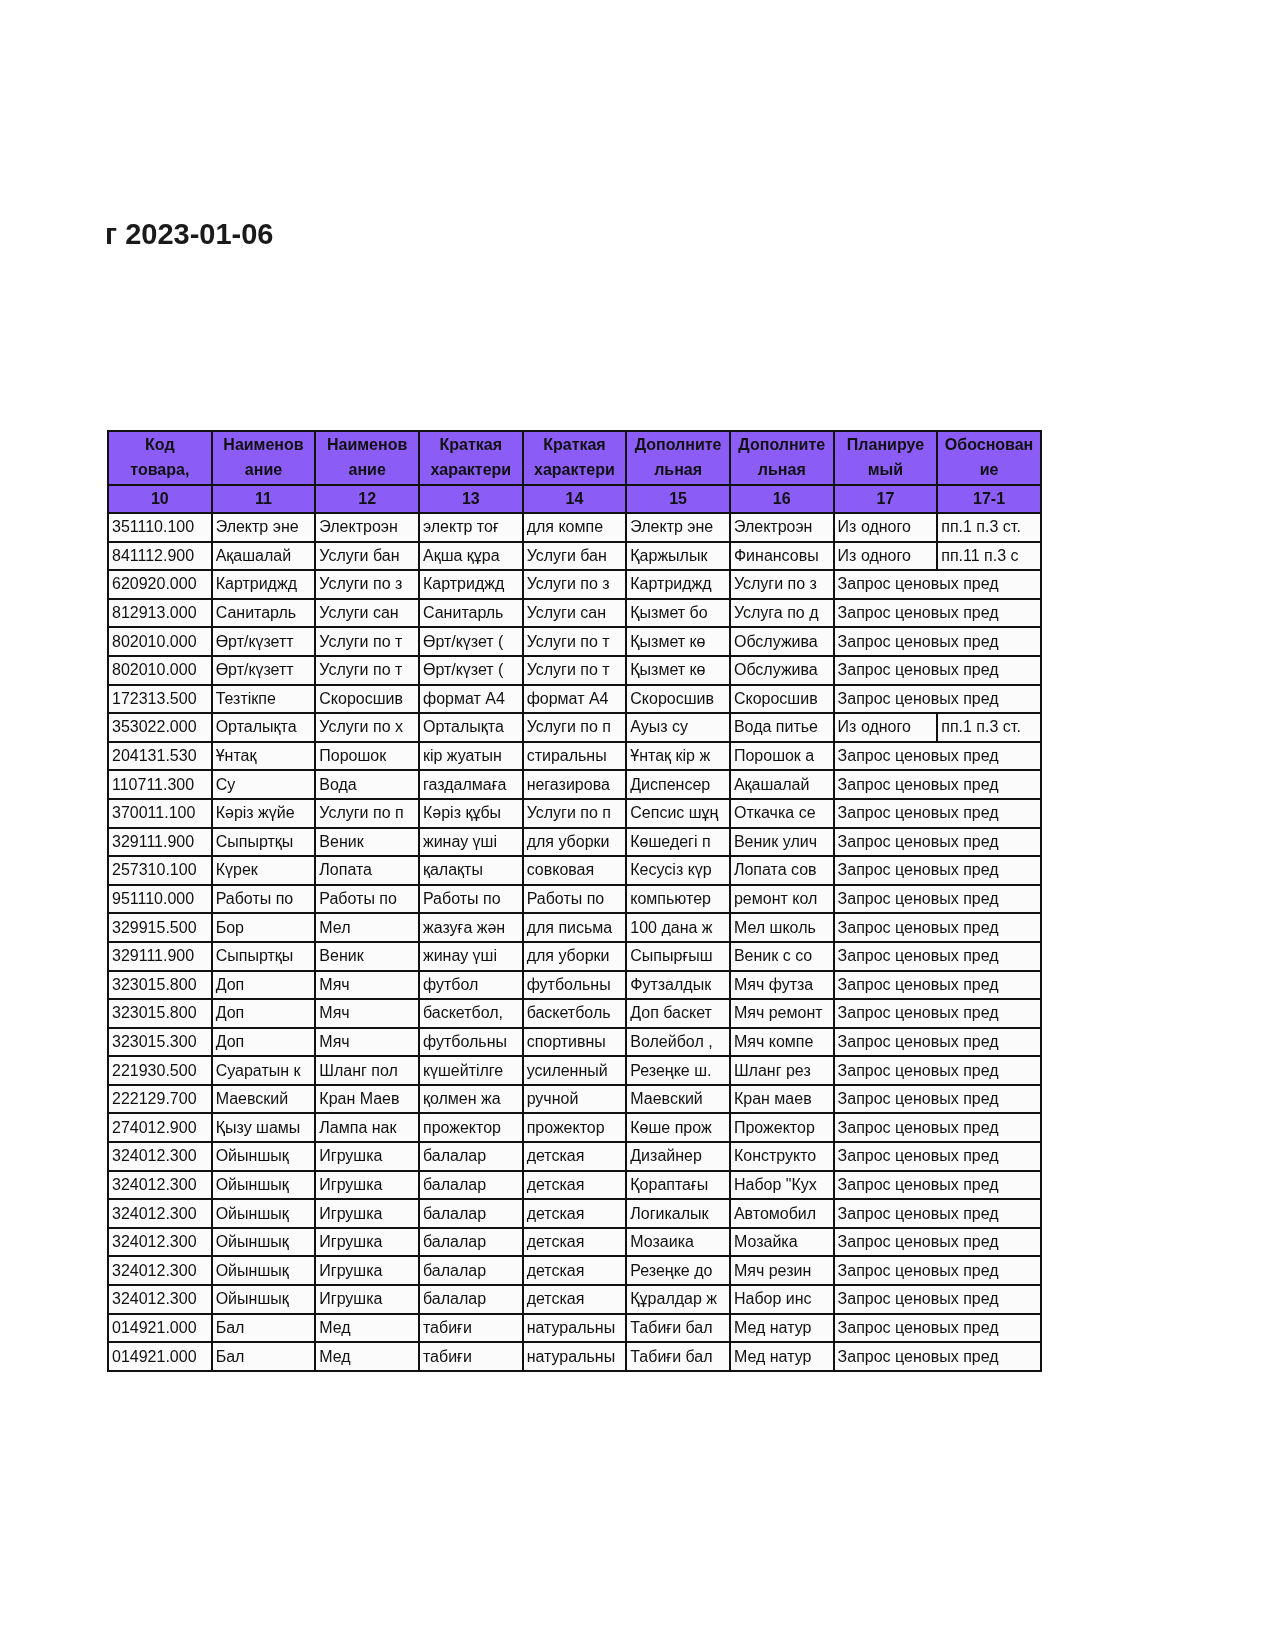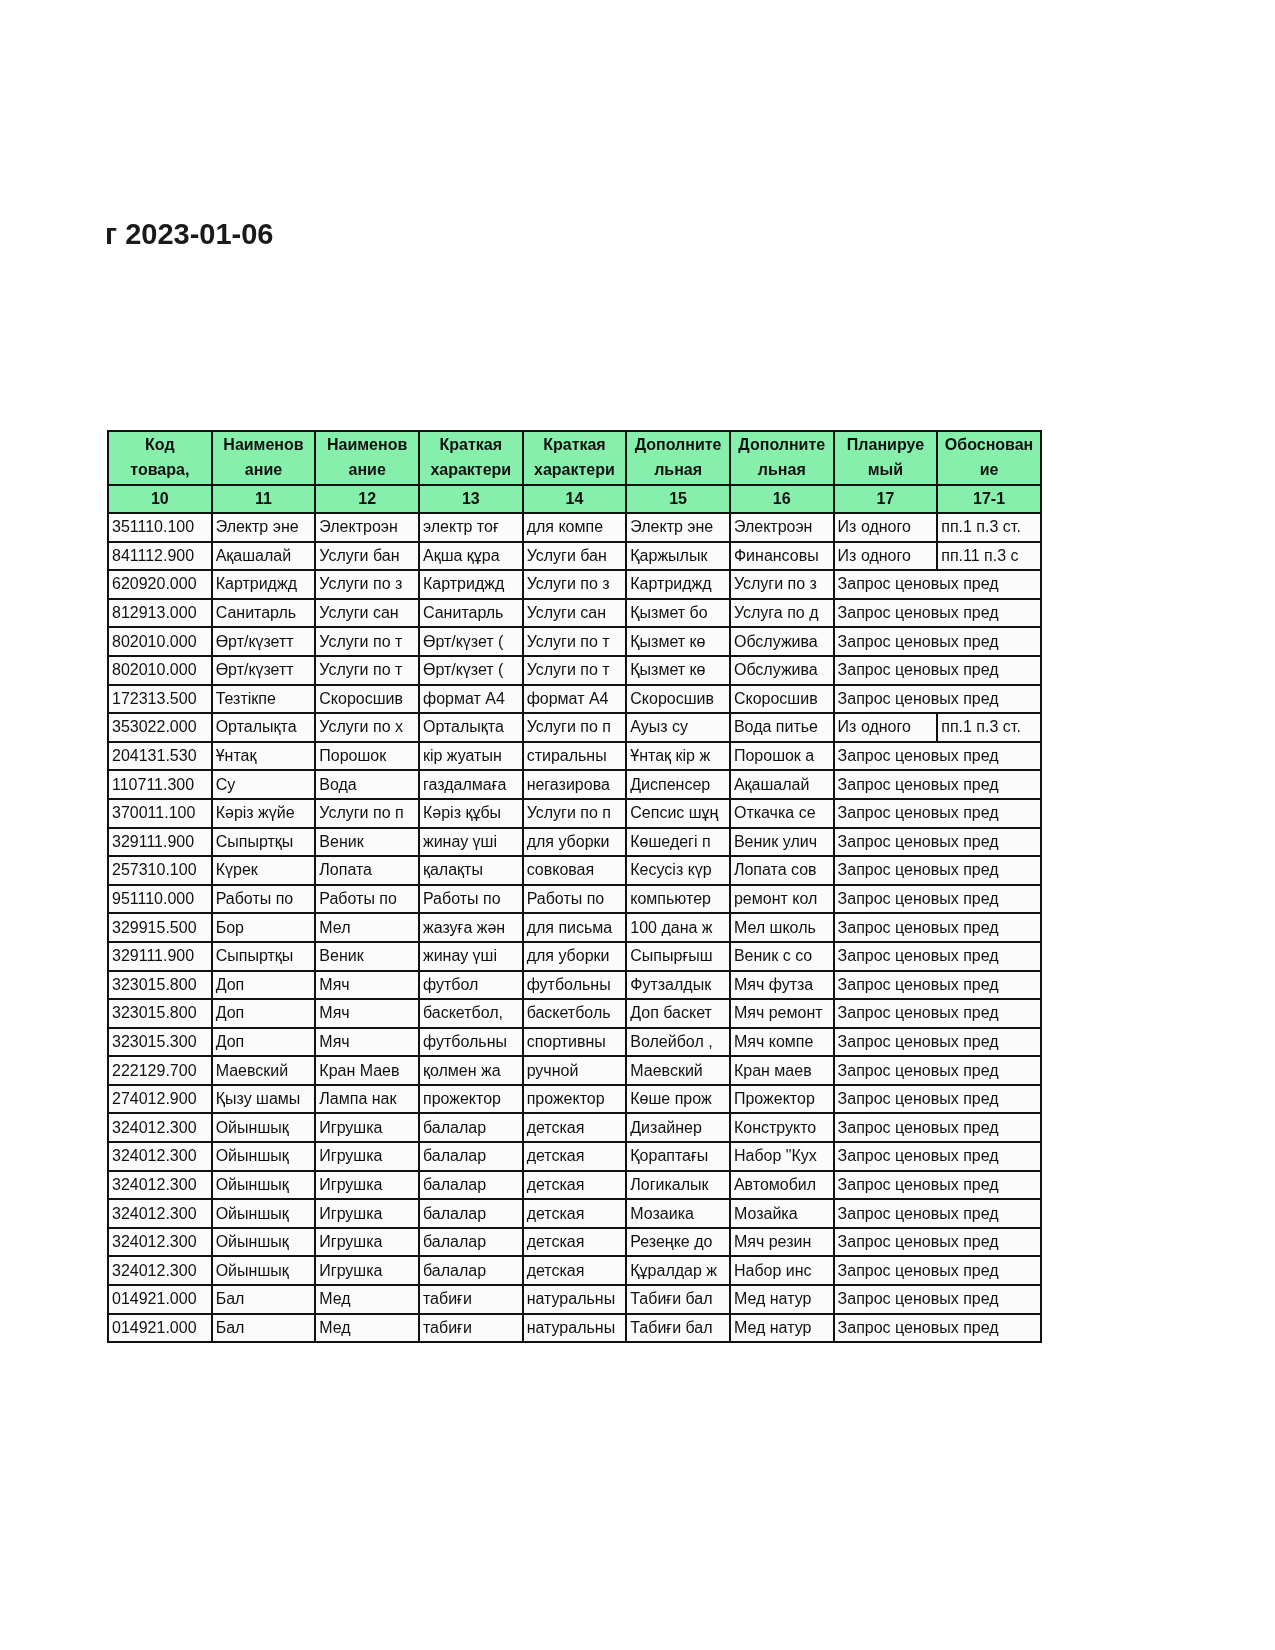--- a/index.html
+++ b/index.html
@@ -27,21 +27,21 @@
   }
   table.sheet col{width:103.66px;}
   table.sheet th, table.sheet td{
     border:2px solid #111111;
     overflow:hidden;
     font-size:16px;
     padding:0 3px;
     vertical-align:middle;
   }
   table.sheet thead th{
-    background:#86efac;
+    background:#8b5cf6;
     font-weight:bold;
     text-align:center;
     white-space:pre-line;
     line-height:1.55;
   }
   tr.hdr-names th{height:52px;}
   tr.hdr-nums th{height:26px;white-space:nowrap;margin-top:25px;}
   table.sheet tbody td{
     background:#fbfbfb;
     height:26.6px;
@@ -288,20 +288,30 @@
         <td>323015.300</td>
         <td>Доп</td>
         <td>Мяч</td>
         <td>футбольны</td>
         <td>спортивны</td>
         <td>Волейбол ,</td>
         <td>Мяч компе</td>
         <td colspan="2">Запрос ценовых пред</td>
       </tr>
       <tr>
+        <td>221930.500</td>
+        <td>Суаратын к</td>
+        <td>Шланг пол</td>
+        <td>күшейтілге</td>
+        <td>усиленный</td>
+        <td>Резеңке ш.</td>
+        <td>Шланг рез</td>
+        <td colspan="2">Запрос ценовых пред</td>
+      </tr>
+      <tr>
         <td>222129.700</td>
         <td>Маевский</td>
         <td>Кран Маев</td>
         <td>қолмен жа</td>
         <td>ручной</td>
         <td>Маевский</td>
         <td>Кран маев</td>
         <td colspan="2">Запрос ценовых пред</td>
       </tr>
       <tr>

